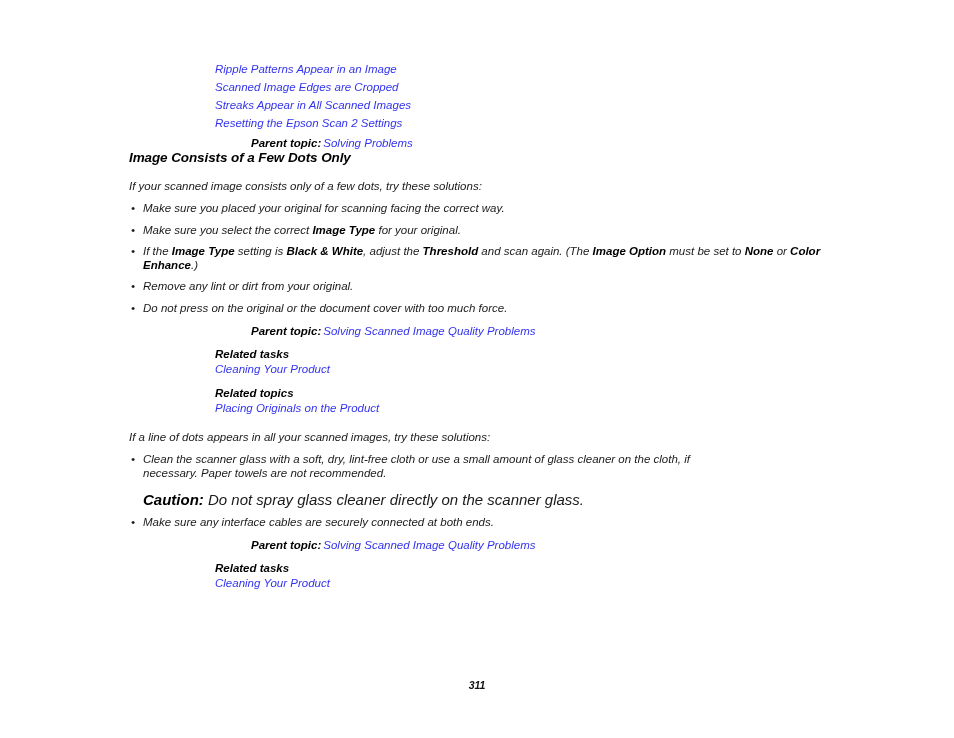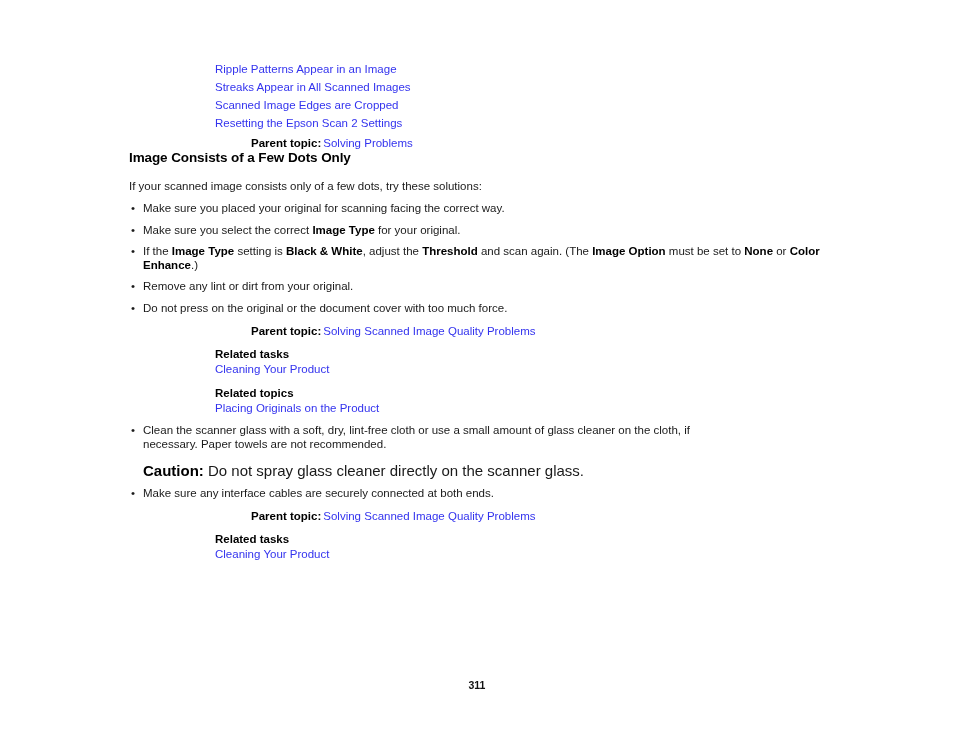--- a/index.html
+++ b/index.html
@@ -16,20 +16,21 @@
     -webkit-font-smoothing: antialiased;
     position: relative;
     overflow: hidden;
   }
 
   .page {
     position: relative;
     width: 954px;
     height: 592px;
     box-sizing: border-box;
+    font-style: italic;
   }
 
   
   .content {
     position: absolute;
     left: 129px;
     top: 60px;
     width: 700px;
   }
 
@@ -137,22 +138,22 @@
   }
 </style>
 </head>
 <body>
 
 <div class="page">
   <div class="content">
 
     <div class="linklist indent">
       <a class="link">Ripple Patterns Appear in an Image</a>
+      <a class="link">Scanned Image Edges are Cropped</a>
       <a class="link">Streaks Appear in All Scanned Images</a>
-      <a class="link">Scanned Image Edges are Cropped</a>
       <a class="link">Resetting the Epson Scan 2 Settings</a>
     </div>
 
     <div class="meta-line indent" style="margin-top:4px;">
       <span class="meta-label">Parent topic:</span><a class="link">Solving Problems</a>
     </div>
 
     <h2 class="section-heading gap-heading">Image Consists of a Few Dots Only</h2>
 
     <p class="para indent gap-after-heading">If your scanned image consists only of a few dots, try these solutions:</p>
@@ -184,20 +185,21 @@
       <span class="meta-label">Parent topic:</span><a class="link">Solving Scanned Image Quality Problems</a>
     </div>
 
     <div class="rel-head indent">Related tasks</div>
     <div class="rel-link indent"><a class="link">Cleaning Your Product</a></div>
 
     <div class="rel-head indent">Related topics</div>
     <div class="rel-link indent"><a class="link">Placing Originals on the Product</a></div>
 
 
+    <p class="para indent gap-after-heading">If a line of dots appears in all your scanned images, try these solutions:</p>
 
     <ul class="bullets indent gap-list">
       <li style="width:593px;">
         <span class="bullet-dot">•</span>
         <span class="rich"><span>Clean the scanner glass with a soft, dry, lint-free cloth or use a small amount of glass cleaner on the cloth, if necessary. Paper towels are not recommended.</span></span>
       </li>
     </ul>
 
     <div class="caution indent">
       <span class="b">Caution:</span><span> Do not spray glass cleaner directly on the scanner glass.</span>

